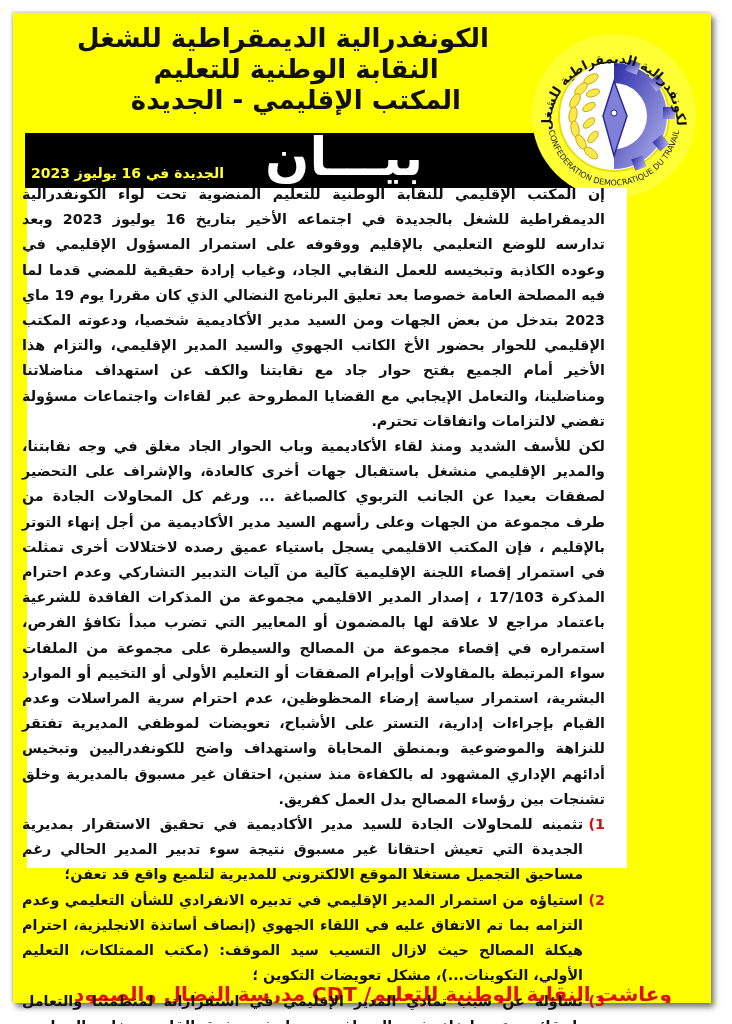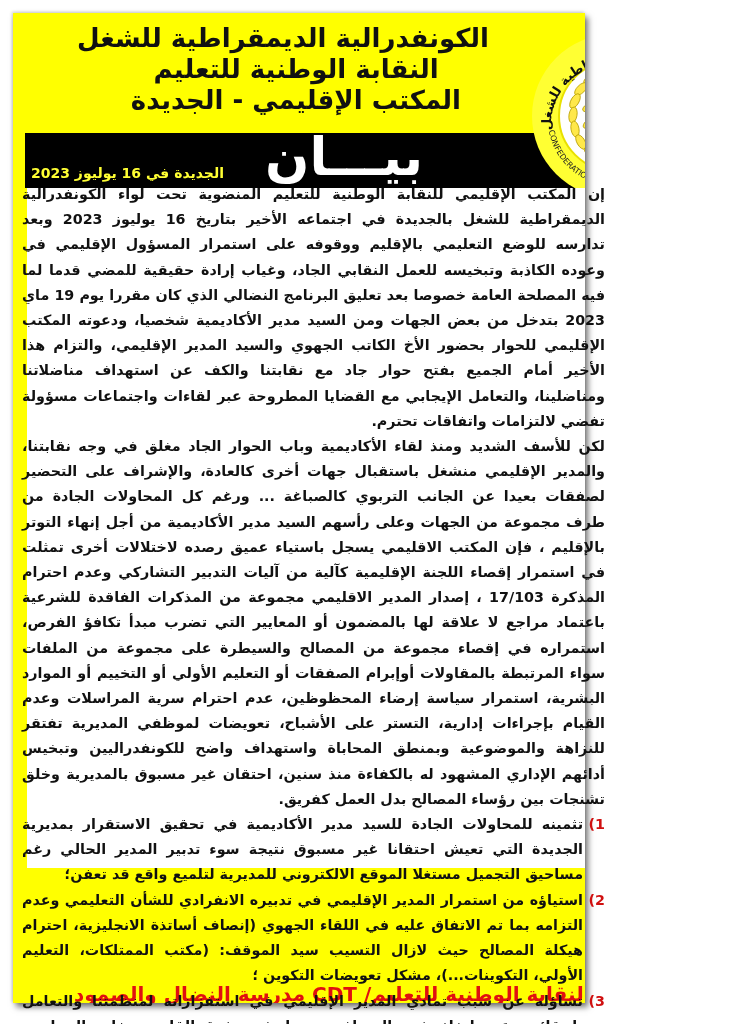--- a/index.html
+++ b/index.html
@@ -2,21 +2,21 @@
 <html><head>
   <meta charset="utf-8">
   <style>
     html, body { margin: 0; padding: 0; }
     body {
       width: 732px; height: 1024px; background: #ffffff;
       position: relative; overflow: hidden;
       font-family: "DejaVu Sans", sans-serif;
     }
     .poster {
-      position: absolute; left: 13px; top: 13px; width: 572px; height: 990px;
+      position: absolute; left: 13px; top: 13px; width: 698px; height: 990px;
       background: #ffff00;
       box-shadow: 3px 4px 6px rgba(0,0,0,0.55), -1px -1px 3px rgba(0,0,0,0.2);
       overflow: hidden;
     }
     .header-titles {
       position: absolute; left: 0; top: 0; width: 698px; height: 108px;
       direction: rtl;
     }
     .title-line {
       position: absolute; right: 250px; width: 330px; text-align: center;

